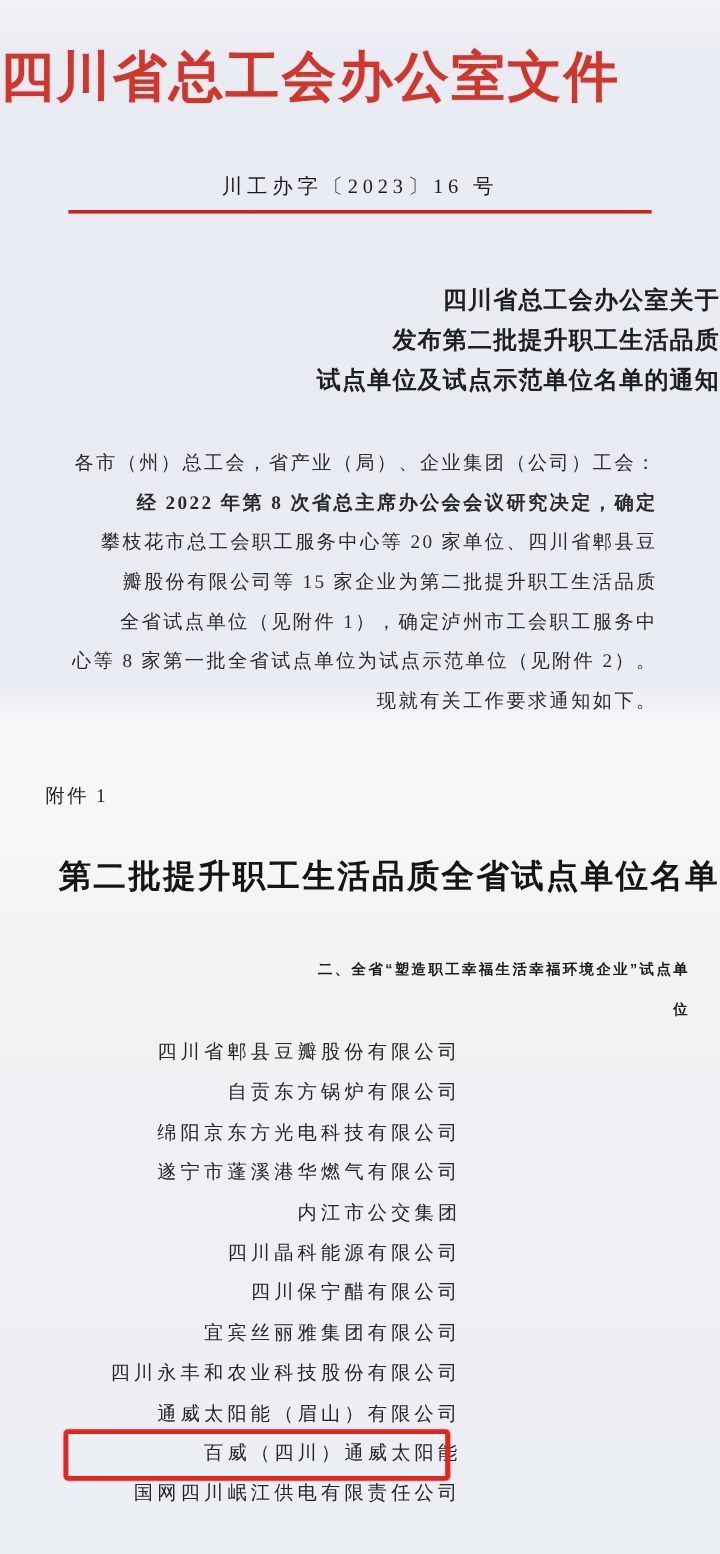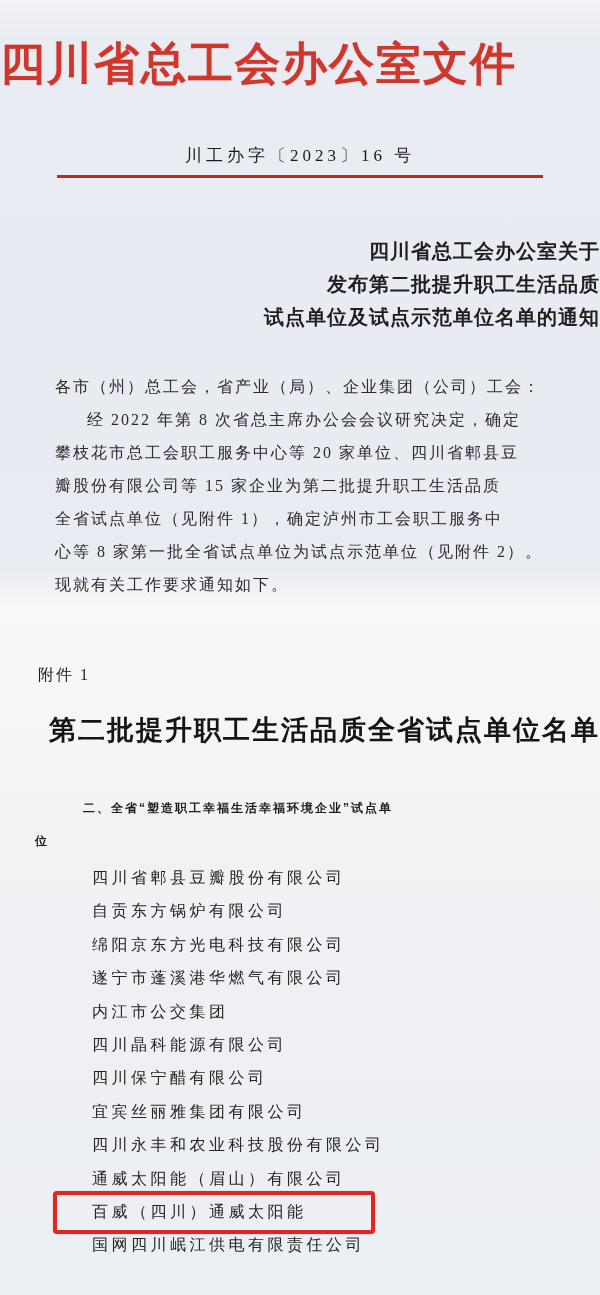--- a/index.html
+++ b/index.html
@@ -8,21 +8,21 @@
     width:600px;height:1295px;
     margin:0 auto;
     overflow:hidden;
     background:linear-gradient(180deg,
       #f2f3f6 0%, #e9ecf2 3%, #e8ebf1 30%, #e9ecf2 44%,
       #f9f9fa 47%, #f6f6f7 55%, #f2f2f4 65%,
       #eef0f4 78%, #ebeef3 100%);
     font-family:"Liberation Serif","DejaVu Serif",serif;
     color:#2d2d2d;
   }
-  .abs{position:absolute;}
+  .abs{position:absolute;text-align:right;}
   .red-header{
     top:34px;left:0;width:600px;
     text-align:left;
     font-size:45px;font-weight:bold;
     letter-spacing:2px;
     color:#cf372c;
     text-shadow:0 0 1px rgba(207,55,44,.4);
     white-space:nowrap;
   }
   .doc-number{
@@ -46,26 +46,25 @@
     color:#1f1f1f;
   }
   .body-block{
     top:370px;left:55px;width:493px;
     font-size:16px;
     line-height:33px;
     letter-spacing:2px;
     color:#2b2b2b;
   }
   .body-line{white-space:nowrap;}
-  .indent{text-indent:2em;}
+  .indent{text-indent:2em;font-weight:bold;}
   .attach-label{
     top:653px;left:38px;
     font-size:16px;letter-spacing:2px;color:#222;
     white-space:nowrap;
-    margin-top:12px;
   }
   .attach-title{
     top:712px;left:0;width:600px;
     text-align:right;
     font-size:27px;font-weight:bold;
     letter-spacing:2px;
     color:#151515;
     white-space:nowrap;
   }
   .section-heading{

